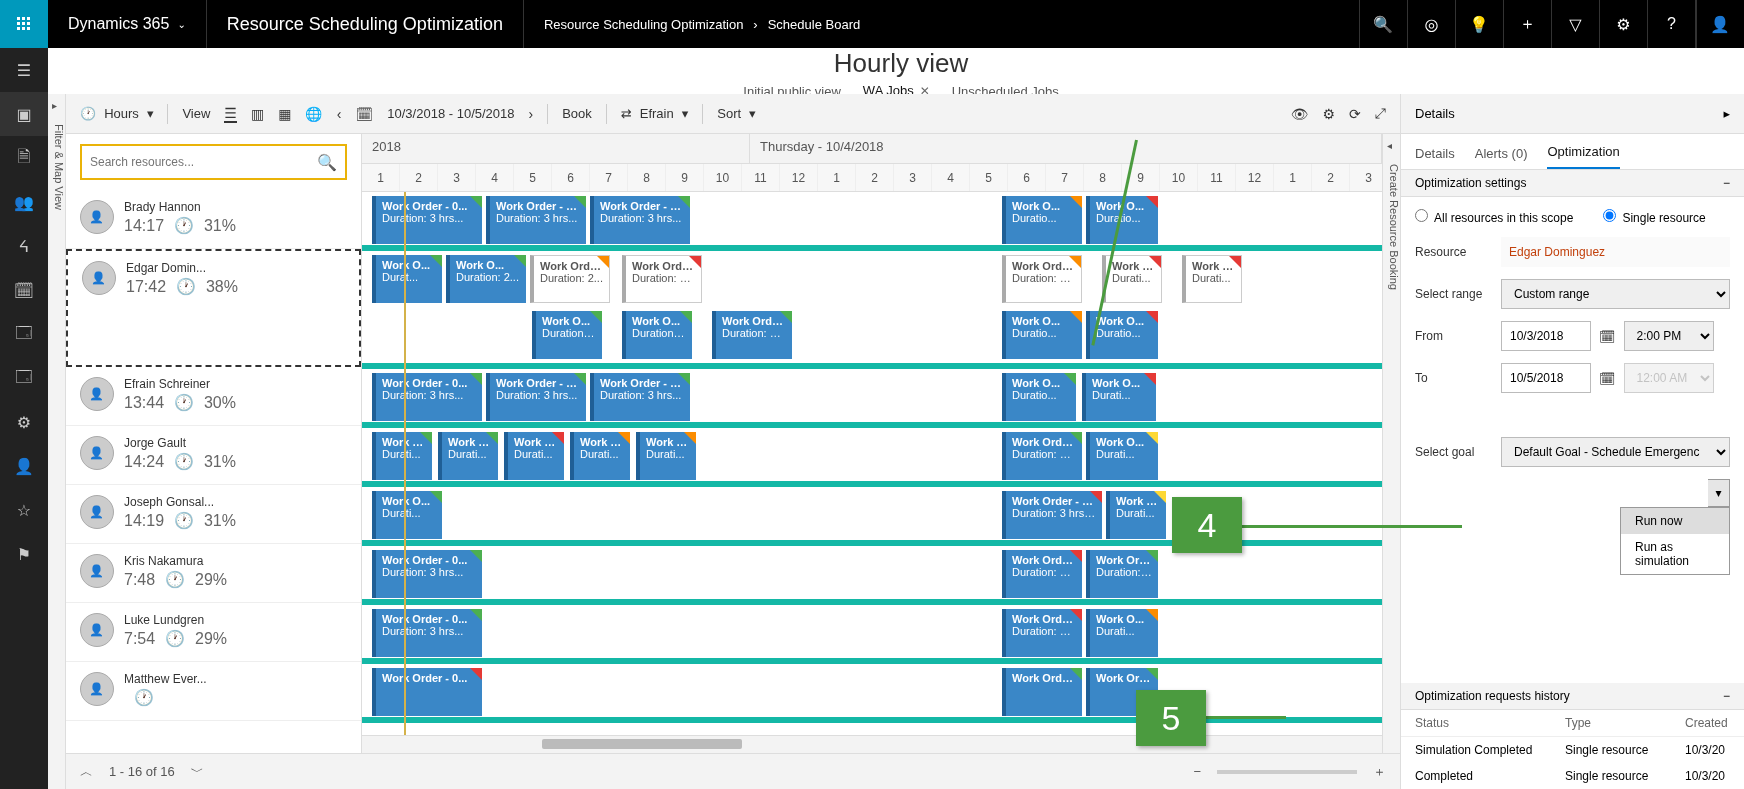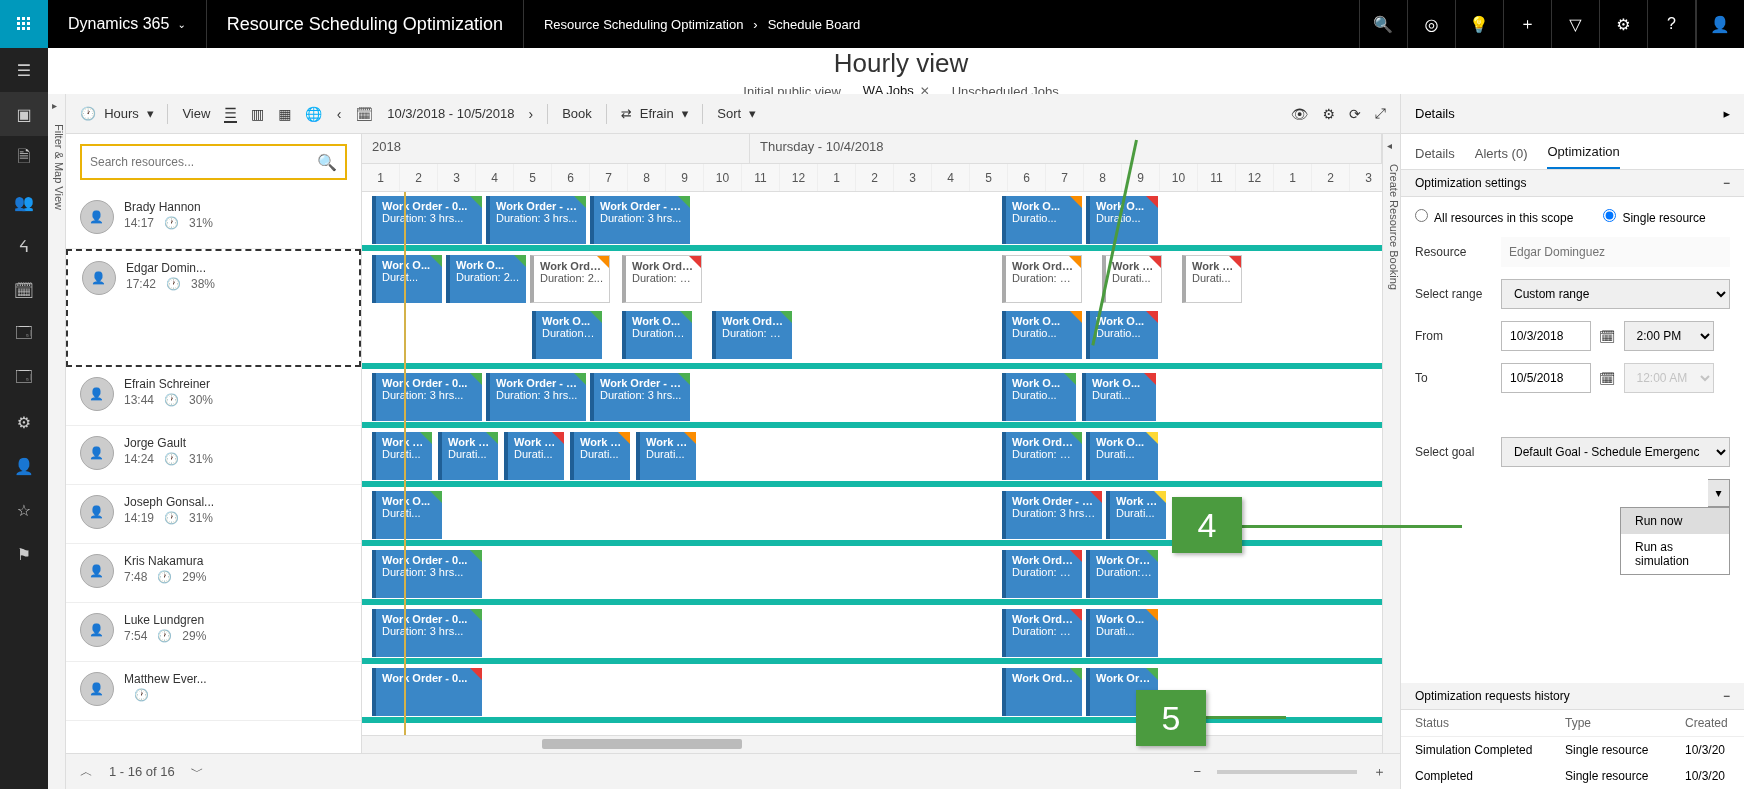--- a/index.html
+++ b/index.html
@@ -50,21 +50,21 @@
 .schedwrap { flex: 1; display: flex; min-height: 0; position: relative; }
 .leftcol { width: 296px; border-right: 1px solid #ddd; display: flex; flex-direction: column; }
 .search { padding: 10px 14px; }
 .search .sbox { border: 2px solid #eab308; height: 36px; display: flex; align-items: center; padding: 0 8px; }
 .search input { border: none; flex: 1; font-size: 12px; outline: none; }
 .reslist { flex: 1; overflow-y: auto; }
 .resrow { display: flex; gap: 10px; padding: 10px 14px; border-bottom: 1px solid #eee; height: 59px; align-items: flex-start; }
 .resrow.selected { border: 2px dashed #333; height: 118px; }
 .avatar { width: 34px; height: 34px; border-radius: 50%; background: #ccc; flex-shrink: 0; display: flex; align-items: center; justify-content: center; font-size: 12px; color: #555; overflow: hidden; border: 1px solid #aaa; }
 .resinfo .nm { font-size: 12px; color: #333; }
-.resinfo .meta { font-size: 12px; color: #666; display: flex; gap: 10px; align-items: center; margin-top: 2px; }
+.resinfo .meta { font-size: 16px; color: #666; display: flex; gap: 10px; align-items: center; margin-top: 2px; }
 
 .gridcol { flex: 1; display: flex; flex-direction: column; min-width: 0; position: relative; }
 .dayhdr { height: 30px; display: flex; background: #f3f3f3; border-bottom: 1px solid #ddd; font-size: 13px; color: #555; }
 .dayhdr > div { border-right: 1px solid #ddd; padding: 5px 10px; }
 .hourhdr { height: 28px; display: flex; background: #f7f7f7; border-bottom: 1px solid #ddd; font-size: 12px; color: #555; overflow: hidden; }
 .hourhdr > div { width: 38px; flex-shrink: 0; text-align: center; border-right: 1px solid #eee; line-height: 28px; }
 .tracks { flex: 1; overflow: hidden; position: relative; }
 .trackrow { height: 59px; border-bottom: 6px solid #14b8a6; position: relative; }
 .trackrow.tall { height: 118px; }
 .booking { position: absolute; top: 4px; height: 48px; background: #3a87c7; color: #fff; font-size: 11px; padding: 4px 6px; overflow: hidden; border-left: 4px solid #1f5f96; cursor: pointer; }
@@ -624,21 +624,21 @@
       <span>Optimization settings</span>
       <span>−</span>
     </div>
     <div class="body">
       <div class="radios">
         <label><input type="radio" name="scope" style=""><span>All resources in this scope</span></label>
         <label><input type="radio" name="scope" checked="" style=""><span>Single resource</span></label>
       </div>
       <div class="row">
         <label>Resource</label>
-        <input type="text" disabled="" style="color: #737373; border: none;" value="Edgar Dominguez">
+        <input type="text" disabled="" style="color: #c2410c; border: none;" value="Edgar Dominguez">
       </div>
       <div class="row">
         <label>Select range</label>
         <select><option>Custom range</option></select>
       </div>
       <div class="row">
         <label>From</label>
         <input type="text" style="width: 90px; flex: 0 0 auto;" value="10/3/2018">
         <span>🗓</span>
         <select style="width:90px;flex:none"><option>2:00 PM</option></select>

